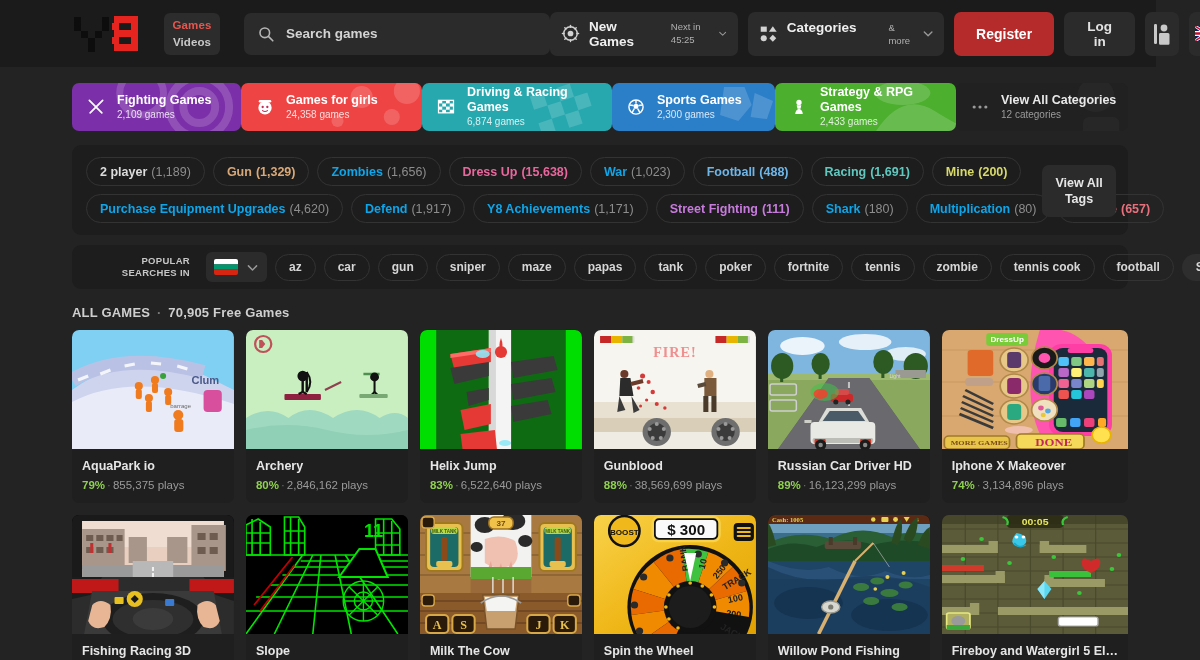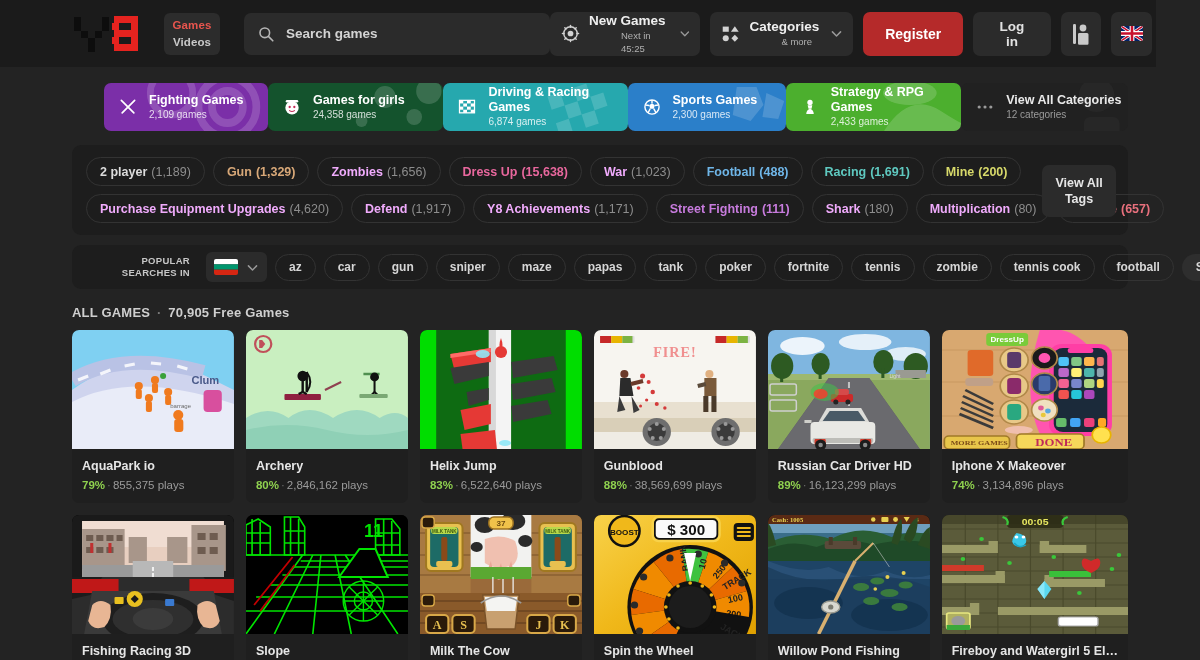--- a/index.html
+++ b/index.html
@@ -56,21 +56,21 @@
   }
   .searchbar input::placeholder { color: #d3d3d3; opacity: 1; }
 
   .hdr-right { margin-left: auto; display: flex; align-items: center; gap: 10px; }
 
   .drop {
     height: 44px; background: #2b2b2b; border-radius: 7px;
     display: flex; align-items: center; padding: 0 10px 0 11px; gap: 9px;
   }
   .drop .dicon { width: 19px; height: 19px; flex: 0 0 auto; }
-  .drop .dtxt { display: flex; flex-direction: column; justify-content: flex-start; }
+  .drop .dtxt { display: flex; flex-direction: row; justify-content: flex-start; }
   .drop .dt1 { font-size: 13.5px; font-weight: bold; color: #efefef; line-height: 15px; }
   .drop .dt2 { font-size: 9.5px; color: #b0b0b0; line-height: 13px; margin-top:1px;margin-left:32px;}
   .chev { width: 13px; height: 13px; opacity: .7; margin-left: 2px; }
 
   .btn-register {
     height: 44px; padding: 0 22px; border-radius: 7px;
     background: #b52a2a; color: #fff;
     display: flex; align-items: center; justify-content: center;
     font-size: 14px; font-weight: bold; border: 0; cursor: pointer;
     font-family: "Liberation Sans", sans-serif;
@@ -85,21 +85,21 @@
   .btn-sq {
     height: 44px; width: 44px; border-radius: 7px; background: #2b2b2b;
     display: flex; align-items: center; justify-content: center;
   }
   .flagbox { width: 22px; height: 15px; border-radius: 2px; overflow: hidden; }
 
   
   .page { width: 1200px; padding: 0 72px; }
 
   
-  .cats { display: flex; padding-top: 16px; margin-left: 32px; }
+  .cats { display: flex; padding-top: 16px; }
   .cat {
     height: 48px; border-radius: 7px; position: relative; overflow: hidden;
     display: flex; align-items: center; padding-left: 14px; gap: 11px;
     flex: 1 1 0; cursor: pointer;
   }
   .cat .cico { width: 20px; height: 20px; flex: 0 0 auto; z-index: 2; }
   .cat .ctxt { z-index: 2; }
   .cat .ct1 { font-size: 12.5px; font-weight: bold; color: #fff; line-height: 15px; }
   .cat .ct2 { font-size: 10px; color: rgba(255,255,255,.82); line-height: 14px; }
   .cat .deco { position: absolute; inset: 0; opacity: .16; z-index: 1; }
@@ -113,21 +113,21 @@
   }
   .tagrow { display: flex; gap: 8px; align-items: center; flex-wrap: nowrap; }
   .tagrow + .tagrow { margin-top: 8px; }
   .tag {
     border: 1px solid #333; border-radius: 18px;
     height: 29px; padding: 0 13px;
     display: flex; align-items: center; gap: 4px;
     font-size: 12.5px; white-space: nowrap; cursor: pointer;
     background: transparent;
   }
-  .tag .tname { font-weight: bold; color: #f0abfc; }
+  .tag .tname { font-weight: bold; color: #0ea5e9; }
   .tag .tcount { color: #8d8d8d; }
   .tag.hl .tcount { color: inherit; }
   .viewall {
     position: absolute; right: 12px; top: 20px;
     width: 74px; height: 52px; background: #2b2b2b; border-radius: 7px;
     display: flex; align-items: center; justify-content: center; text-align: center;
     font-size: 12.5px; font-weight: bold; color: #e6e6e6; line-height: 16px;
     cursor: pointer;
   }
 
@@ -305,21 +305,21 @@
       <svg class="cico" viewBox="0 0 24 24" stroke="#fff" stroke-width="2" fill="none" stroke-linecap="round">
         <line x1="4" y1="4" x2="19" y2="19"></line>
           <line x1="20" y1="4" x2="5" y2="19"></line>
       </svg>
       <div class="ctxt">
         <div class="ct1">Fighting Games</div>
         <div class="ct2">2,109 games</div>
       </div>
     </div>
 
-    <div class="cat" style="background:#14532d;flex-grow:1.12">
+    <div class="cat" style="background:#ef4444;flex-grow:1.12">
       <div class="deco">
         <svg viewBox="0 0 180 48" preserveAspectRatio="none" style="width:100%;height:100%">
           <circle cx="120" cy="14" r="11" fill="#fff"></circle>
             <circle cx="150" cy="34" r="8" fill="#fff"></circle>
           <circle cx="96" cy="38" r="6" fill="#fff"></circle>
             <circle cx="165" cy="8" r="13" fill="#fff"></circle>
         </svg>
       </div>
       <svg class="cico" viewBox="0 0 24 24" fill="#fff">
         <circle cx="12" cy="13" r="8"></circle>

